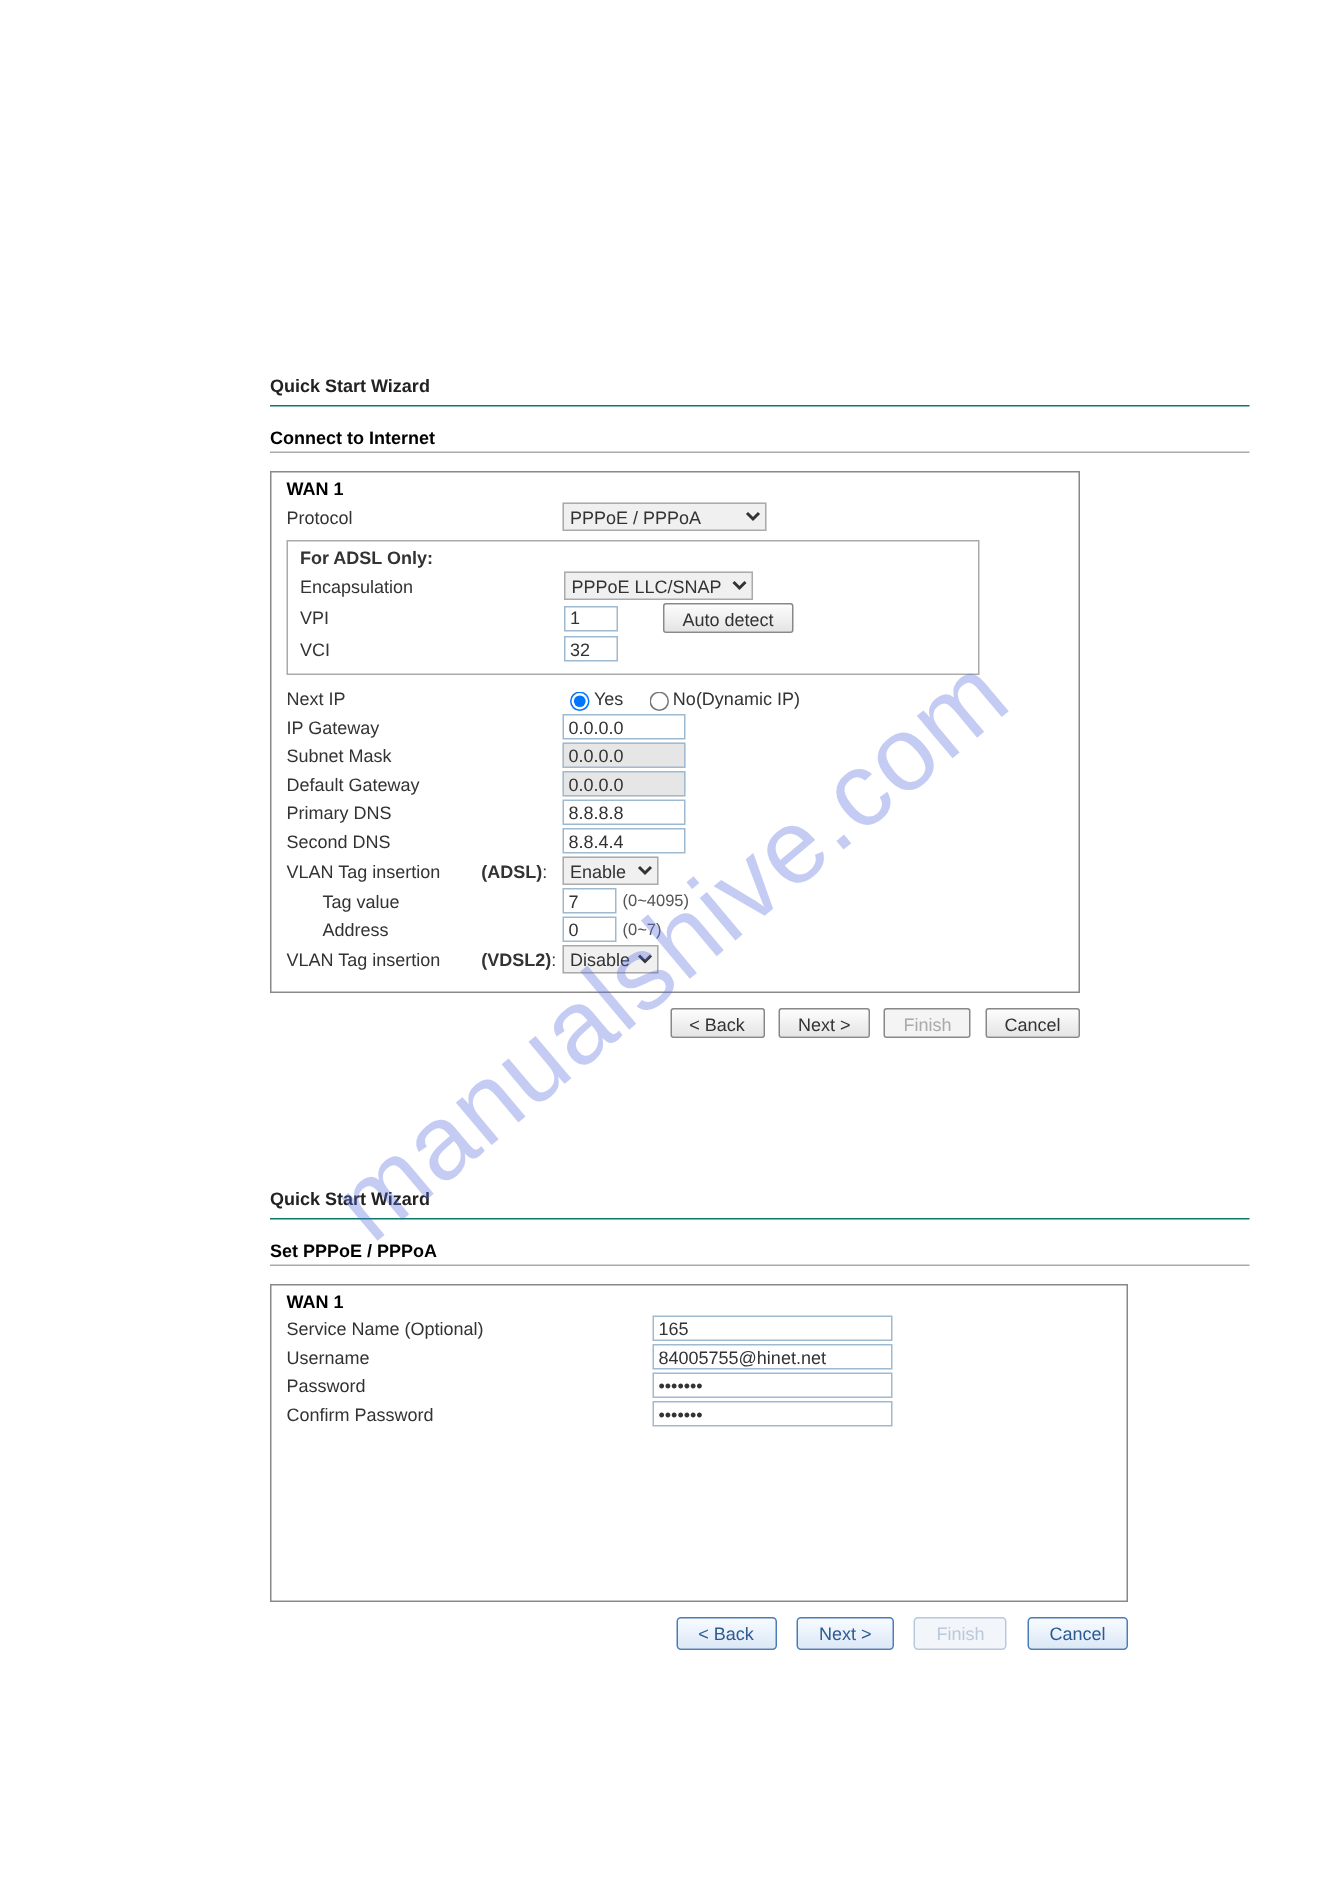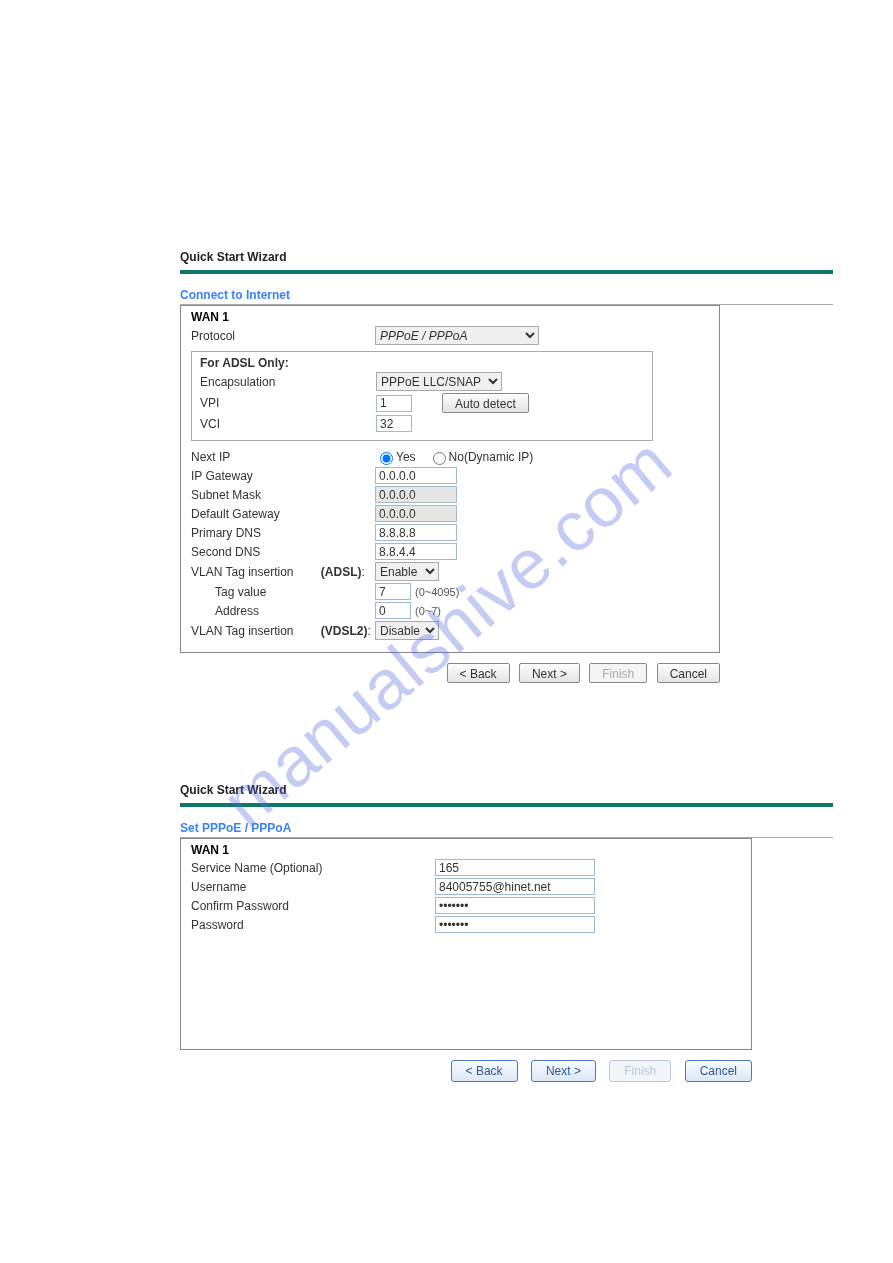--- a/index.html
+++ b/index.html
@@ -18,30 +18,30 @@
     padding: 250px 60px 0 180px;
   }
   .wizard-section {
     margin-bottom: 100px;
   }
   .wizard-title {
     font-weight: bold;
     font-size: 12px;
     color: #222;
     padding-bottom: 6px;
-    border-bottom: 4px solid #0f766e;
+    border-bottom: 1px solid #0f766e;
     margin-bottom: 14px;
   }
   .subsection-title {
     font-weight: bold;
     font-size: 12px;
-    color: #3b82f6;
+    color: #000000;
     padding-bottom: 2px;
     border-bottom: 1px solid #aaa;
-    margin-bottom: 0;
+    margin-bottom: 12px;
   }
   .panel {
     border: 1px solid #888;
     padding: 4px 10px 10px 10px;
     background: #fff;
     width: 540px;
   }
   .panel2 {
     border: 1px solid #888;
     padding: 4px 10px 10px 10px;
@@ -77,21 +77,21 @@
     font-family: Arial, sans-serif;
   }
   input[readonly] { background: #e6e6e6; }
   select {
     border: 1px solid #aaa;
     background: #f0f0f0;
     height: 19px;
     font-size: 12px;
     color: #333;
   }
-  .select-wide { width: 164px; font-style: italic; }
+  .select-wide { width: 136px; }
   .select-med { width: 126px; }
   .select-sm { width: 64px; }
   .input-sm { width: 36px; }
   .input-med { width: 82px; }
   .input-lg { width: 160px; }
   .inner-box {
     border: 1px solid #aaa;
     padding: 4px 8px 6px 8px;
     margin: 6px 0 8px 0;
     width: 462px;
@@ -267,25 +267,25 @@
       <div class="wan-head">WAN 1</div>
       <div class="row">
         <div class="row-label" style="width:244px">Service Name (Optional)</div>
         <input type="text" class="input-lg" value="165" style="">
       </div>
       <div class="row">
         <div class="row-label" style="width:244px">Username</div>
         <input type="text" class="input-lg" value="84005755@hinet.net" style="">
       </div>
       <div class="row">
+        <div class="row-label" style="width:244px">Password</div>
+        <input type="password" class="input-lg" value="•••••••" style="">
+      </div>
+      <div class="row">
         <div class="row-label" style="width:244px">Confirm Password</div>
-        <input type="password" class="input-lg" value="•••••••" style="">
-      </div>
-      <div class="row">
-        <div class="row-label" style="width:244px">Password</div>
         <input type="password" class="input-lg" value="•••••••" style="">
       </div>
     </div>
 
     <div class="btn-row2">
       <button class="btn2">&lt; Back</button>
       <button class="btn2">Next &gt;</button>
       <button class="btn2" disabled="">Finish</button>
       <button class="btn2">Cancel</button>
     </div>

